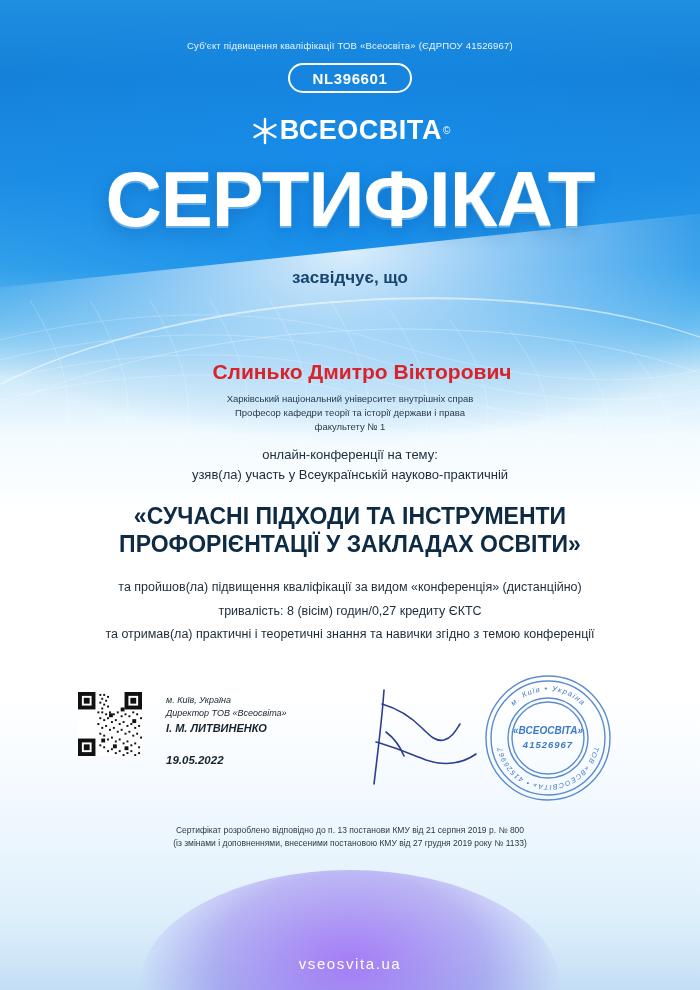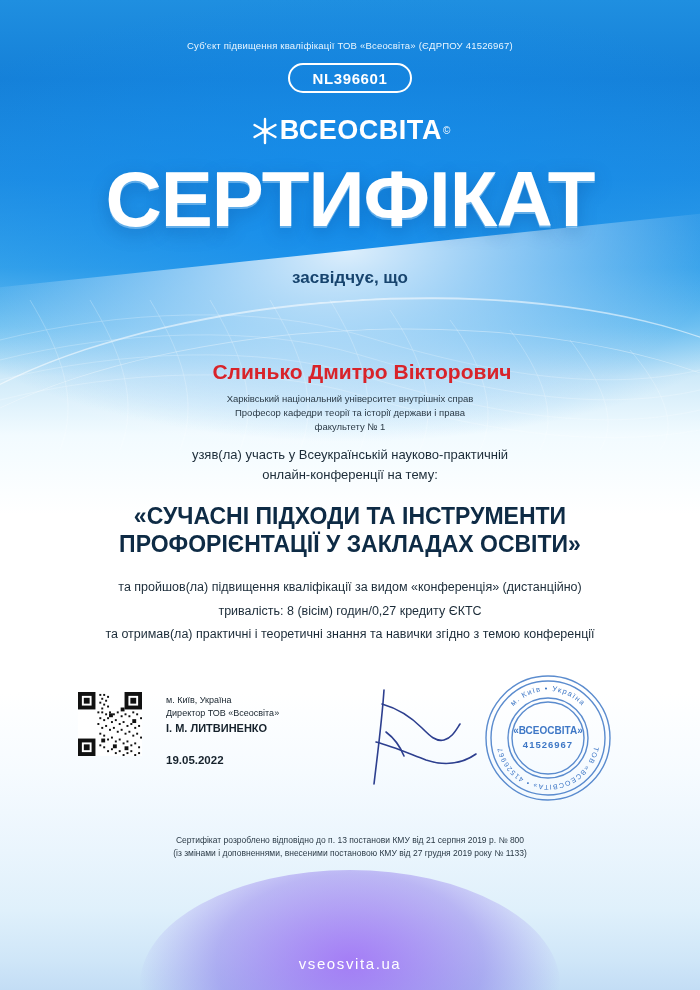--- a/index.html
+++ b/index.html
@@ -109,32 +109,32 @@
     position: relative; z-index: 3;
     margin-top: 18px; padding: 0 24px; text-align: center;
     color: #0e2b45; font-size: 23px; font-weight: bold; line-height: 1.22;
   }
   .details {
     position: relative; z-index: 3;
     margin-top: 18px; text-align: center;
     color: #1b2b38; font-size: 12.5px; line-height: 1.85;
   }
 
-  .sign-area { position: relative; z-index: 3; margin-top: 46px; height: 130px; }
+  .sign-area { position: relative; z-index: 3; margin-top: 46px; height: 130px; font-style: italic; }
   .qr { position: absolute; left: 78px; top: 0; width: 64px; height: 64px; }
   .sign-text { position: absolute; left: 166px; top: 2px; color:#16222c; }
   .sign-text .ln { font-size: 9px; line-height: 1.5; }
   .sign-text .bold { font-size: 11px; font-weight: bold; margin-top: 1px; }
   .sign-date { position: absolute; left: 166px; top: 62px; font-size: 11.5px; font-weight: bold; color:#16222c; }
   .signature { position: absolute; left: 352px; top: -12px; }
   .stamp { position: absolute; left: 478px; top: -24px; }
 
   .legal {
     position: relative; z-index: 3;
-    margin-top: 12px; text-align: center;
+    margin-top: 2px; text-align: center;
     color: #2b3a46; font-size: 8.5px; line-height: 1.6;
   }
   .site {
     position: absolute; z-index: 3; bottom: 18px; left: 0; right: 0;
     text-align: center; color: #ffffff; font-size: 15px; letter-spacing: 1.6px;
   }
 </style>
 </head>
 <body>
 
@@ -189,22 +189,22 @@
 
   <div class="recipient">Слинько Дмитро Вікторович</div>
 
   <div class="org">
     <div>Харківський національний університет внутрішніх справ</div>
     <div>Професор кафедри теорії та історії держави і права</div>
     <div>факультету № 1</div>
   </div>
 
   <div class="lead">
+    <div>онлайн-конференції на тему:</div>
     <div>узяв(ла) участь у Всеукраїнській науково-практичній</div>
-    <div>онлайн-конференції на тему:</div>
   </div>
 
   <div class="topic">
     <div>«СУЧАСНІ ПІДХОДИ ТА ІНСТРУМЕНТИ</div>
     <div>ПРОФОРІЄНТАЦІЇ У ЗАКЛАДАХ ОСВІТИ»</div>
   </div>
 
   <div class="details">
     <div>та пройшов(ла) підвищення кваліфікації за видом «конференція» (дистанційно)</div>
     <div>тривалість: 8 (вісім) годин/0,27 кредиту ЄКТС</div>

